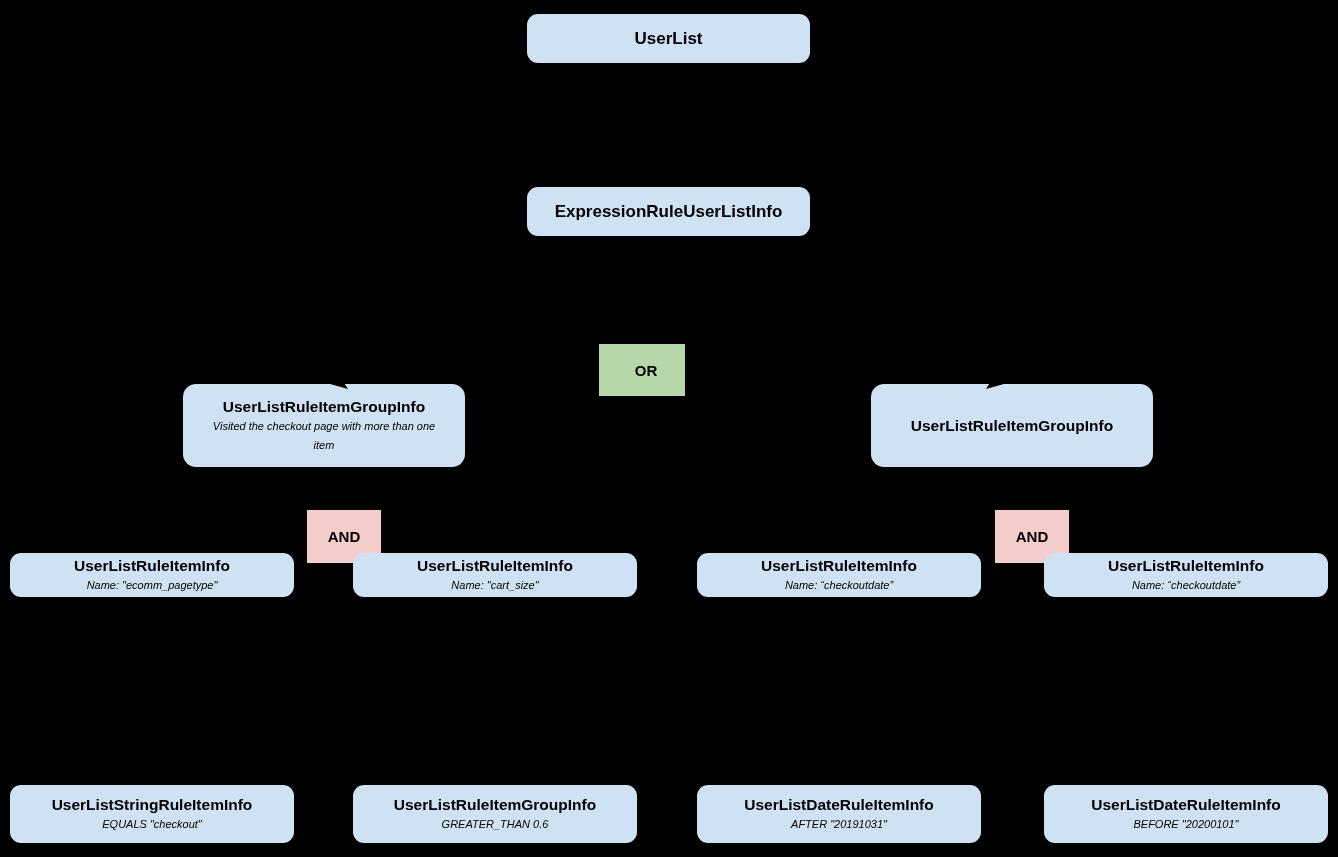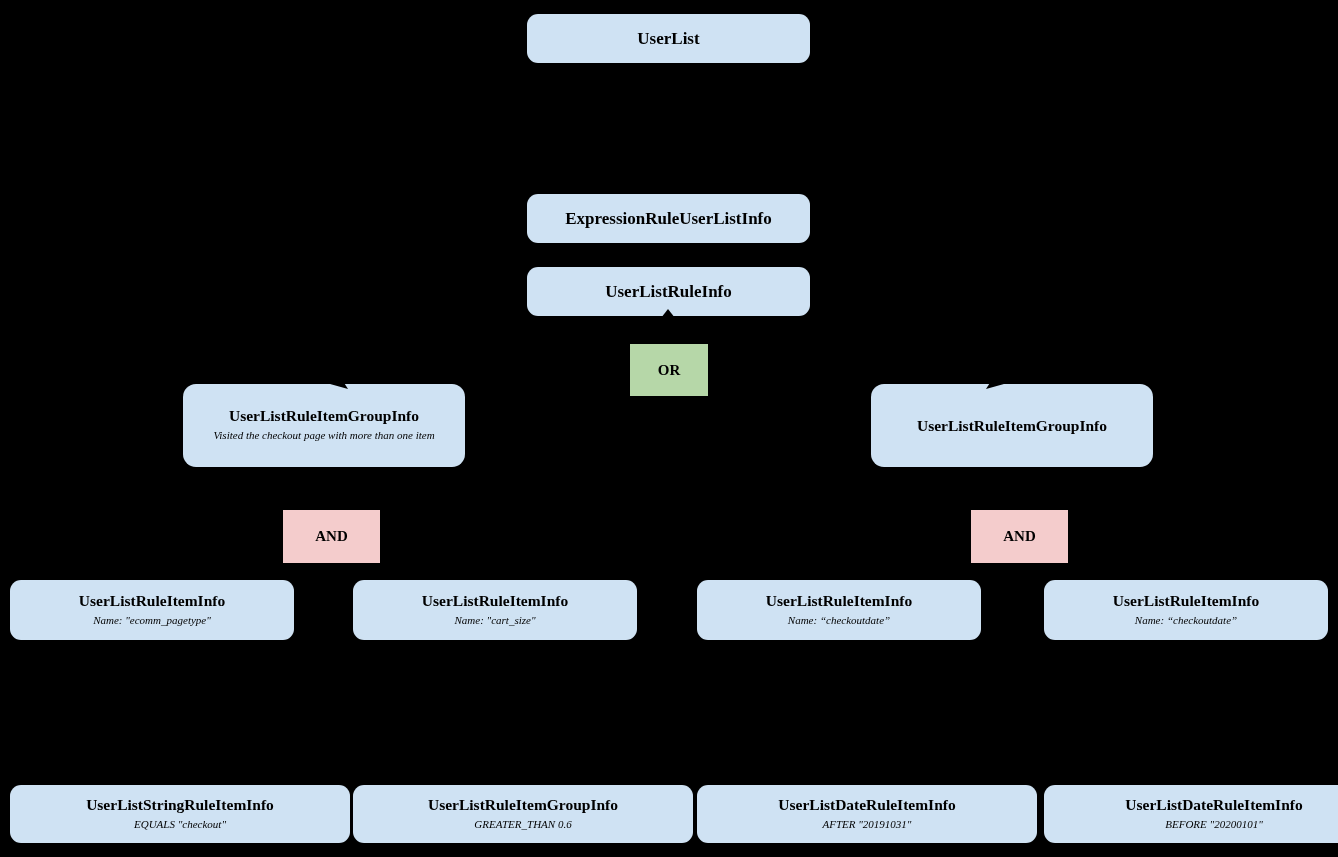--- a/index.html
+++ b/index.html
@@ -1,68 +1,65 @@
 <!DOCTYPE html>
 <html><head>
 <meta charset="utf-8">
 <style>
   html,body{margin:0;padding:0;background:#000;}
   .canvas{
     position:relative;
     width:1338px;height:857px;
     background:var(--bg,#000);
-    font-family:Liberation Serif, serif;
+    font-family:Liberation Sans, sans-serif;
     color:var(--text,#000);
     overflow:hidden;
   }
   .node{
     position:absolute;
     background:var(--node-fill,#cfe2f3);
     border-radius:11px;
     display:flex;flex-direction:column;
     align-items:center;justify-content:center;
     text-align:center;
     box-sizing:border-box;
   }
   .stack-node{left:527px;width:283px;height:49px;}
   .stack-node .title{font-size:17px;}
   .title{font-weight:bold;font-size:15.5px;line-height:20px;}
   .desc{font-style:italic;font-size:11px;line-height:19px;}
   .group-node{top:384px;width:282px;height:83px;border-radius:13px;padding:4px 18px;}
   .group-node .desc{max-width:224px;}
-  .item-node{top:580px;width:284px;height:60px;}
-  .operand-node{top:785px;width:340px;height:58px;}
+  .item-node{top:553px;width:284px;height:44px;}
+  .operand-node{top:785px;width:284px;height:58px;}
   .op-badge{
     position:absolute;
     display:flex;align-items:center;justify-content:center;
     font-weight:bold;font-size:15px;
     text-align:center;
   }
-  .or-badge{left:630px;top:344px;width:78px;height:52px;background:var(--or-fill,#b6d7a8);}
-  .and-badge{top:510px;width:97px;height:53px;background:var(--and-fill,#f4cccc);}
+  .or-badge{left:599px;top:344px;width:78px;height:52px;background:var(--or-fill,#b6d7a8);padding-left:8px;}
+  .and-badge{top:510px;width:74px;height:53px;background:var(--and-fill,#f4cccc);margin-left:24px;}
   .and-left{left:283px;}
   .and-right{left:971px;}
   .arrowhead{position:absolute;width:26px;height:9px;background:#000;}
   .arrow-left-group{left:322px;top:380px;clip-path:polygon(0 20%,100% 100%,78% 0);}
   .arrow-right-group{left:986px;top:380px;clip-path:polygon(100% 20%,0 100%,22% 0);}
   .arrow-ruleinfo{left:661px;top:309px;width:14px;height:9px;clip-path:polygon(50% 0,0 100%,100% 100%);}
 </style>
 </head>
 <body>
 
 <div class="canvas" style="--bg: #000000; --node-fill: #cfe2f3; --or-fill: #b6d7a8; --and-fill: #f4cccc; --text: #000000;">
 
   <div class="node stack-node" style="top:14px">
     <div class="title">UserList</div>
   </div>
-  <div class="node stack-node" style="top:194px">
+  <div class="node stack-node" style="top:187px">
     <div class="title">ExpressionRuleUserListInfo</div>
-  </div>
-  <div class="node stack-node" style="top:267px">
-    <div class="title">UserListRuleInfo</div>
   </div>
 
   <div class="op-badge or-badge">OR</div>
 
   <div class="node group-node" style="left:183px">
     <div class="title">UserListRuleItemGroupInfo</div>
     <div class="desc">Visited the checkout page with more than one item</div>
   </div>
   <div class="node group-node" style="left:871px">
     <div class="title">UserListRuleItemGroupInfo</div>

